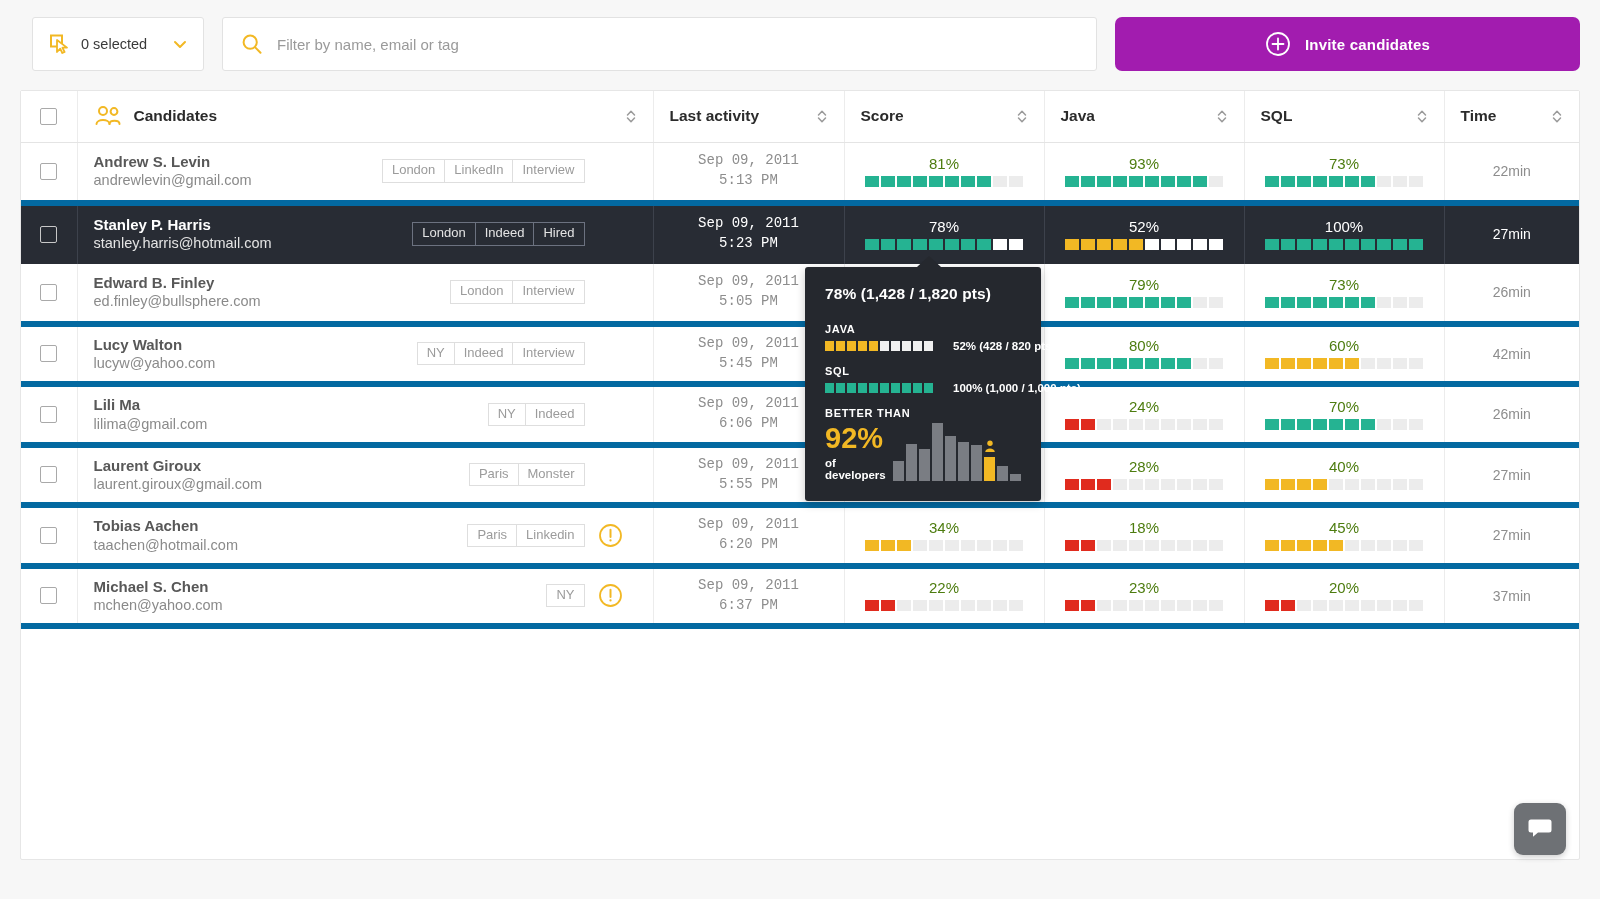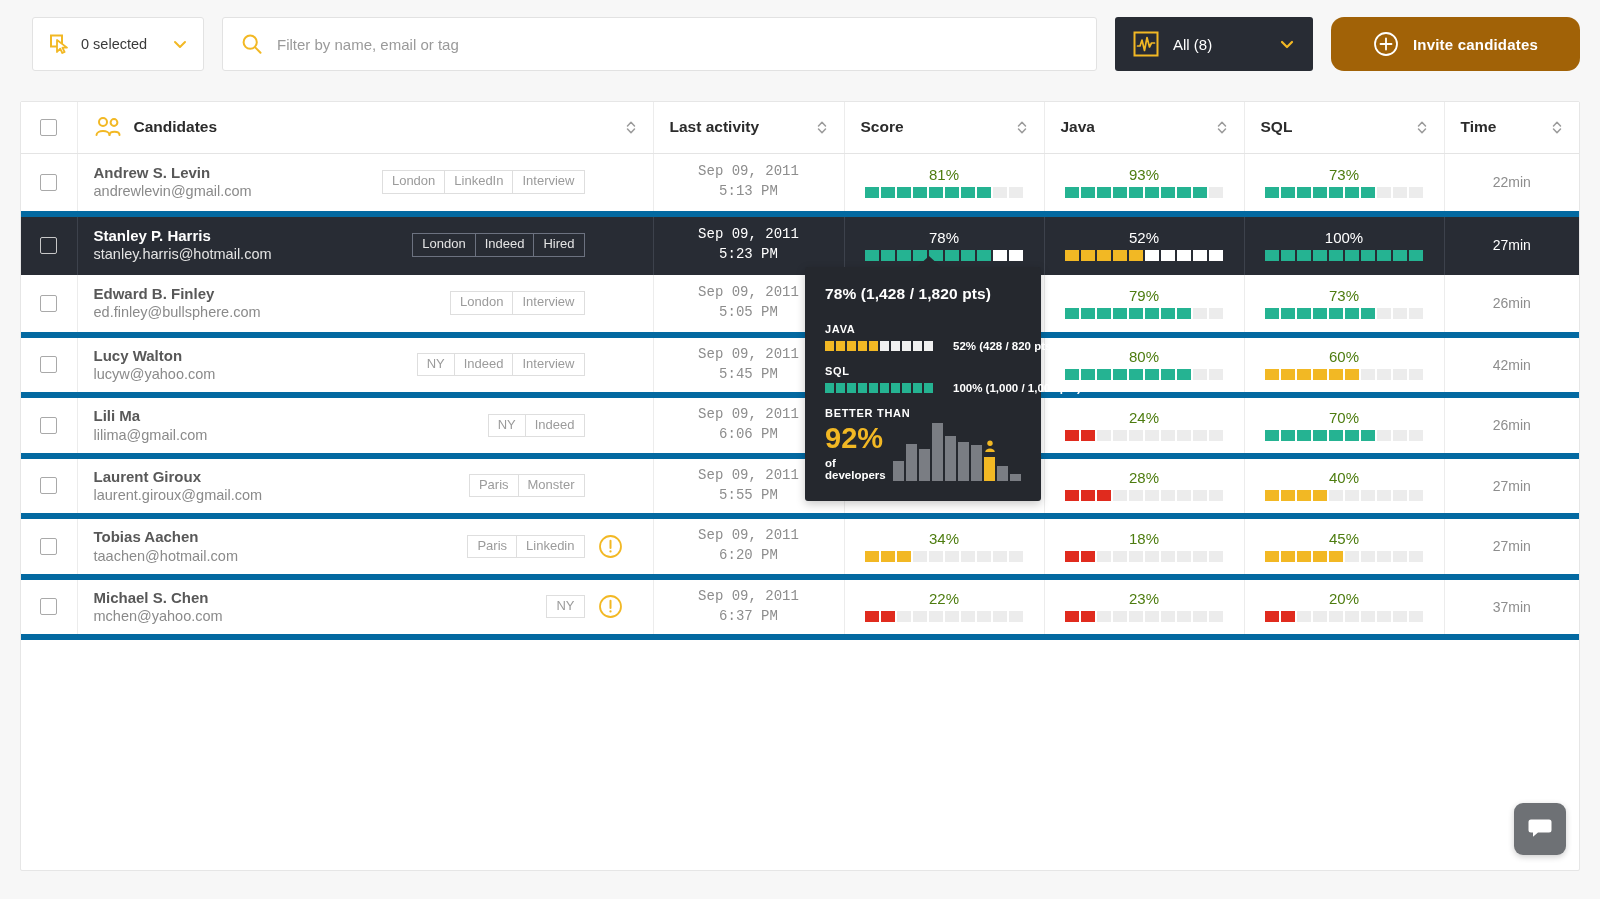--- a/index.html
+++ b/index.html
@@ -45,31 +45,31 @@
     border-radius: 3px;
     display: flex; align-items: center; gap: 14px; padding: 0 18px;
     cursor: pointer;
   }
   .pulse-icon { width: 26px; height: 26px; flex: 0 0 26px; }
   .all-label { font-size: 15px; color: #fff; }
   .chev-light { margin-left: auto; width: 16px; height: 16px; }
 
   .invite-btn {
     margin-left: 18px;
-    flex: 1; height: 54px; background: #a16207;
-    border-radius: 13px; border: none;
+    flex: 1; height: 54px; background: #a21caf;
+    border-radius: 7px; border: none;
     display: flex; align-items: center; justify-content: center; gap: 14px;
     cursor: pointer;
   }
   .plus-icon { width: 26px; height: 26px; }
   .invite-label { font-size: 15px; font-weight: bold; color: #fff; letter-spacing: .2px; }
 
   
   .card {
-    position: absolute; left: 20px; top: 101px;
+    position: absolute; left: 20px; top: 90px;
     width: 1560px; height: 770px;
     background: #fff; border: 1px solid #e6e6e6; border-radius: 2px;
   }
   table.grid { width: 100%; border-collapse: collapse; table-layout: fixed; }
   table.grid th, table.grid td { border-right: 1px solid #ececec; vertical-align: middle; }
   table.grid th:last-child, table.grid td:last-child { border-right: none; }
 
   thead th {
     height: 51px; background: #fff; border-bottom: 1px solid #e4e4e4;
     font-size: 15.5px; font-weight: bold; color: #2b2b2b; text-align: left;
@@ -199,34 +199,20 @@
     <div class="filter-box">
       <span class="search-icon">
         <svg viewBox="0 0 22 22" width="22" height="22">
           <circle cx="9.2" cy="9.2" r="6.6" fill="none" stroke="#f2b824" stroke-width="2"></circle>
           <path d="M14.2 14.4 L19.5 19.8" stroke="#f2b824" stroke-width="2" stroke-linecap="round"></path>
         </svg>
       </span>
       <input class="filter-input" type="text" placeholder="Filter by name, email or tag" value="" style="">
     </div>
 
-    <div class="all-select">
-      <span class="pulse-icon">
-        <svg viewBox="0 0 26 26" width="26" height="26">
-          <rect x="1.5" y="1.5" width="23" height="23" fill="none" stroke="#f2b824" stroke-width="2"></rect>
-          <path d="M4.5 15 L7 15 L9 9 L11.5 19.5 L14 6.5 L16.5 16 L18.5 12 L21.5 12" fill="none" stroke="#f2b824" stroke-width="1.7" stroke-linejoin="round" stroke-linecap="round"></path>
-        </svg>
-      </span>
-      <span class="all-label">All (8)</span>
-      <span class="chev-light">
-        <svg viewBox="0 0 16 16" width="16" height="16">
-          <path d="M3 6 L8 11 L13 6" fill="none" stroke="#f2b824" stroke-width="2.2" stroke-linecap="round" stroke-linejoin="round"></path>
-        </svg>
-      </span>
-    </div>
 
     <button class="invite-btn">
       <span class="plus-icon">
         <svg viewBox="0 0 26 26" width="26" height="26">
           <circle cx="13" cy="13" r="11" fill="none" stroke="#fff" stroke-width="1.8"></circle>
           <path d="M13 7.5 L13 18.5 M7.5 13 L18.5 13" stroke="#fff" stroke-width="1.8" stroke-linecap="round"></path>
         </svg>
       </span>
       <span class="invite-label">Invite candidates</span>
     </button>

